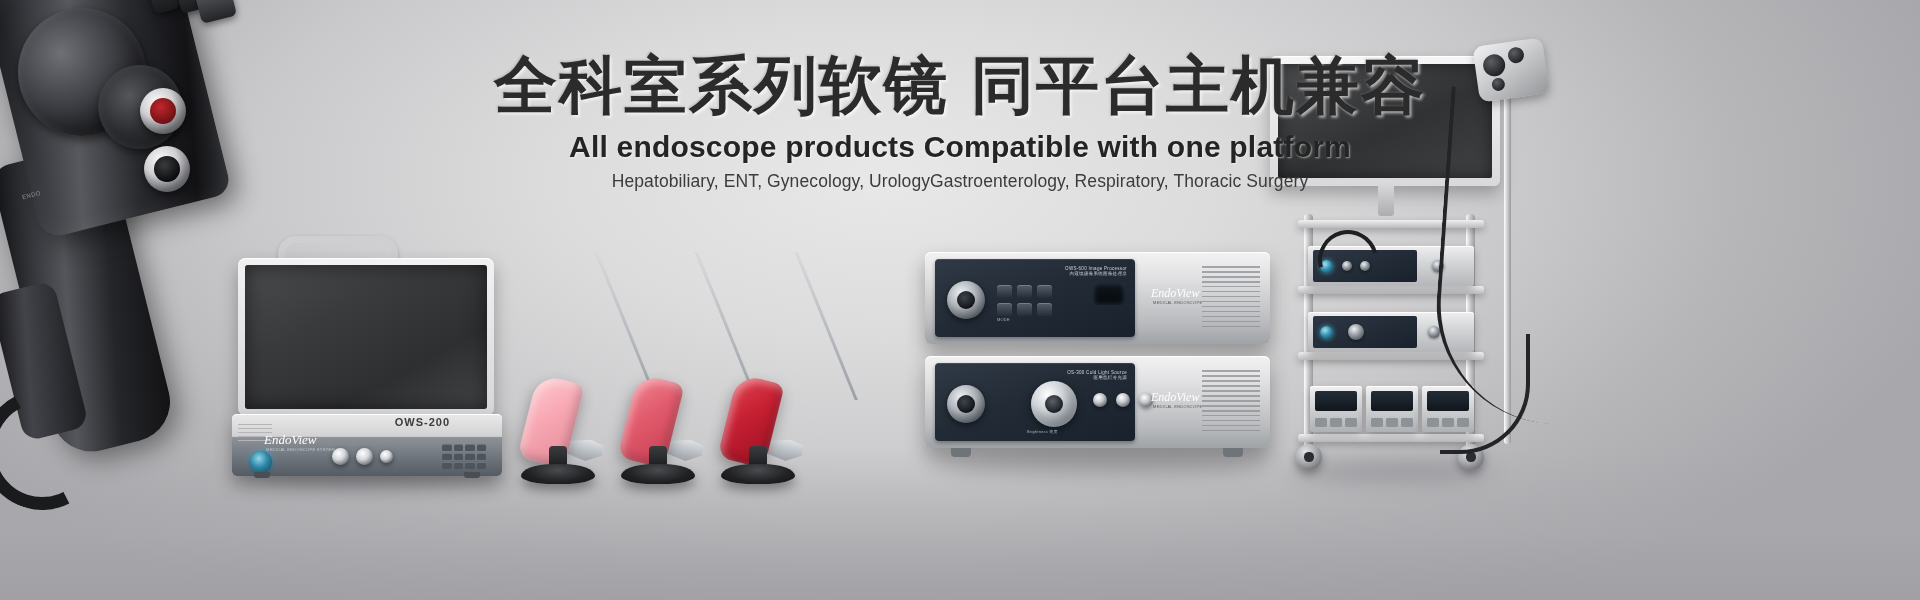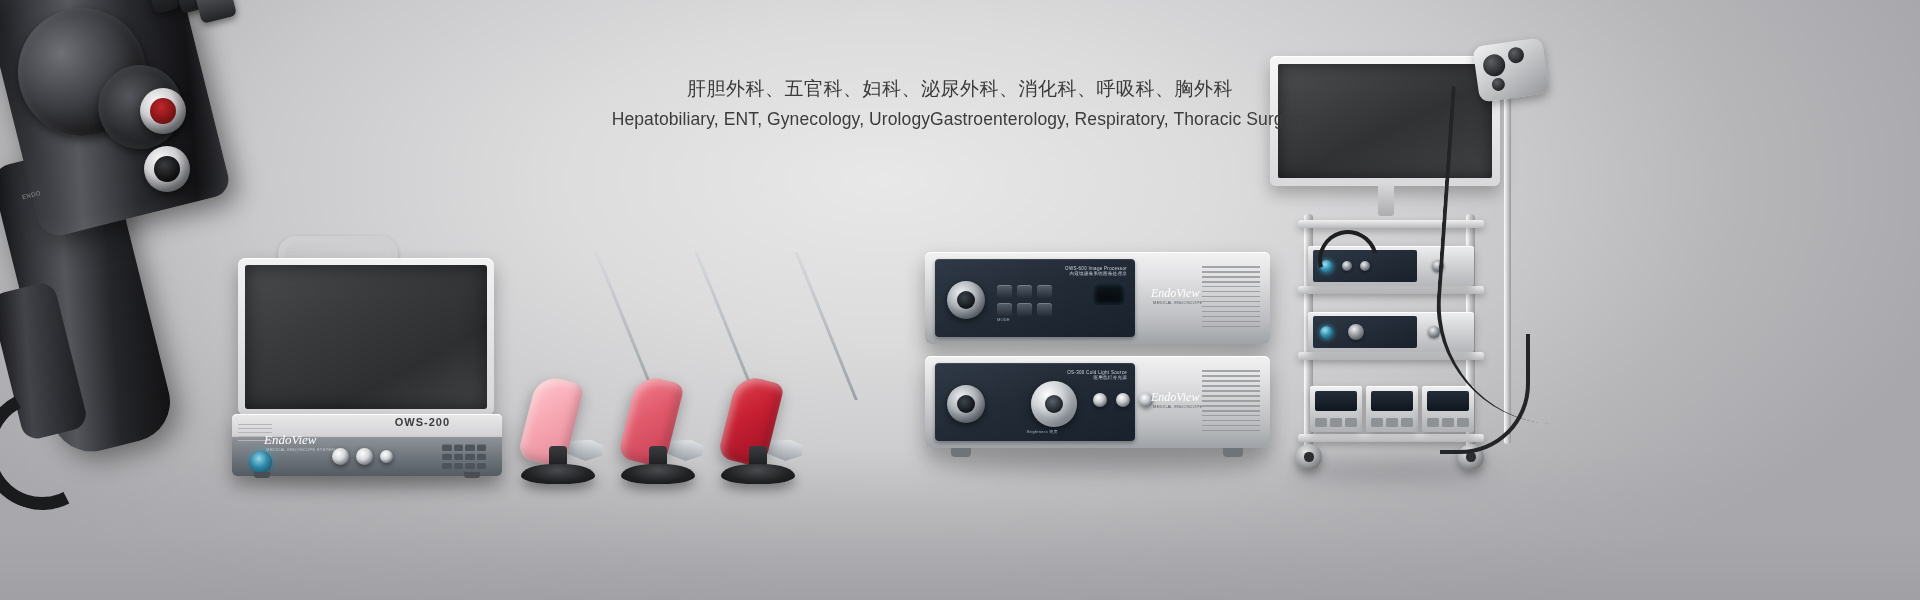--- a/index.html
+++ b/index.html
@@ -351,21 +351,24 @@
   
   .floor-shadow { position:absolute; border-radius: 50%; filter: blur(10px);
     background: rgba(90,90,95,.30); z-index: 10; }
 </style>
 </head>
 <body>
 
 <div class="banner">
 
   <div class="headline-block">
-    <div class="sub-cn">肝胆外科、五官科、妇科、泌尿外科、消化科、呼吸科、胸外科</div>
+    <div class="title-cn">
+      <span>全科室系列软镜</span><span class="gap"></span><span>同平台主机兼容</span>
+    </div>
+    <div class="title-en">All endoscope products Compatible with one platform</div>
     <div class="sub-en">Hepatobiliary, ENT, Gynecology, UrologyGastroenterology, Respiratory, Thoracic Surgery</div>
   </div>
 
   <div class="obj" id="endoscope">
     <div class="ep-body2"></div>
     <div class="ep-body"></div>
     <div class="ep-knob-stub ep-top-lever"></div>
     <div class="ep-knob-stub ep-top-lever2"></div>
     <div class="ep-btn-pad"></div>
     <div class="ep-dial big">

